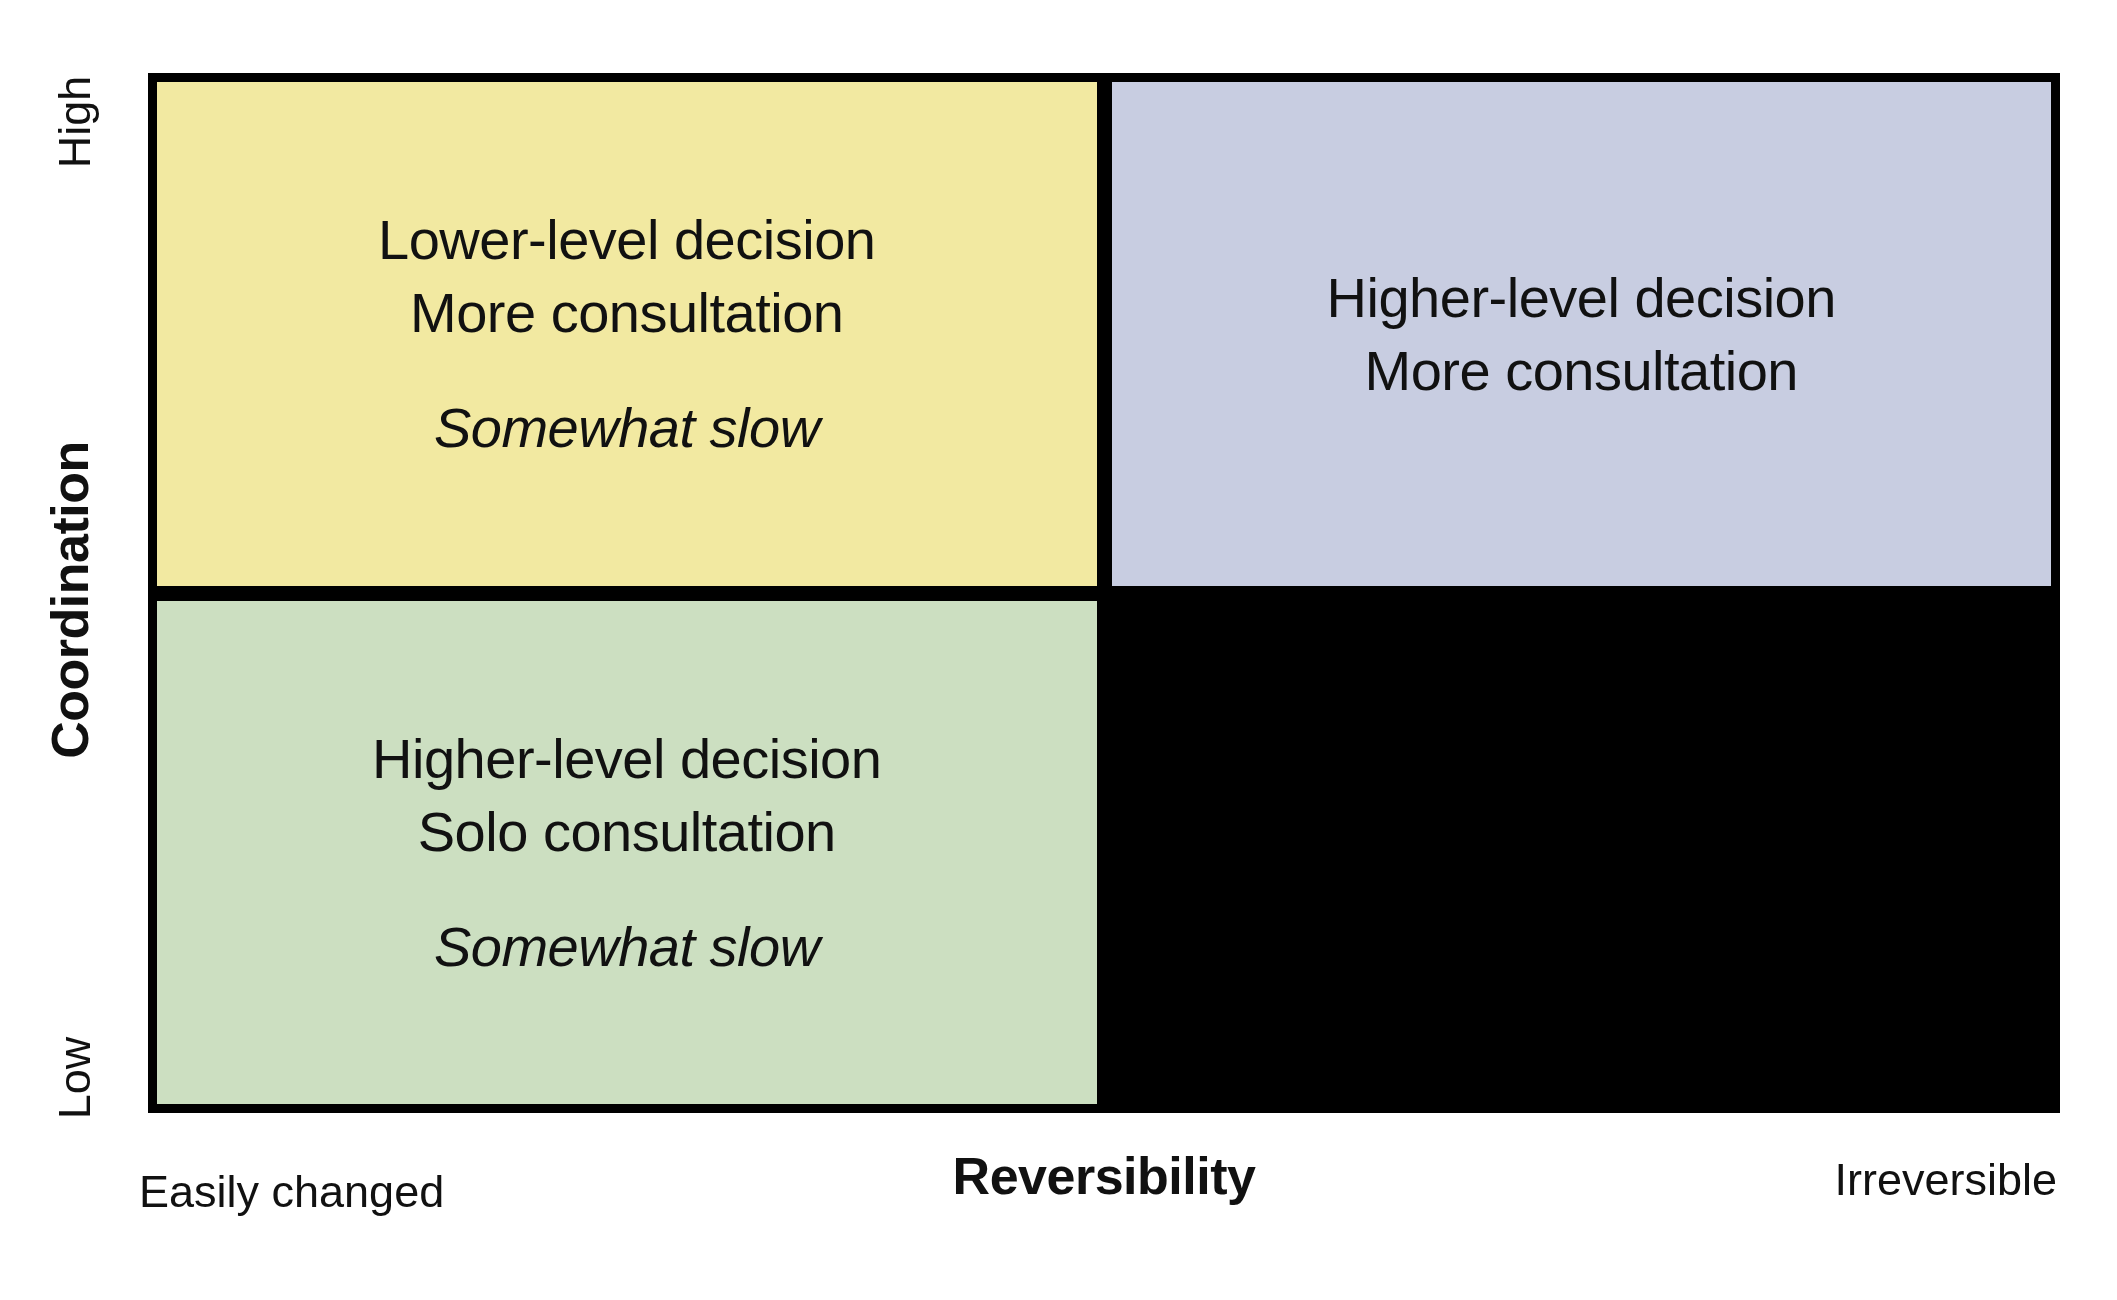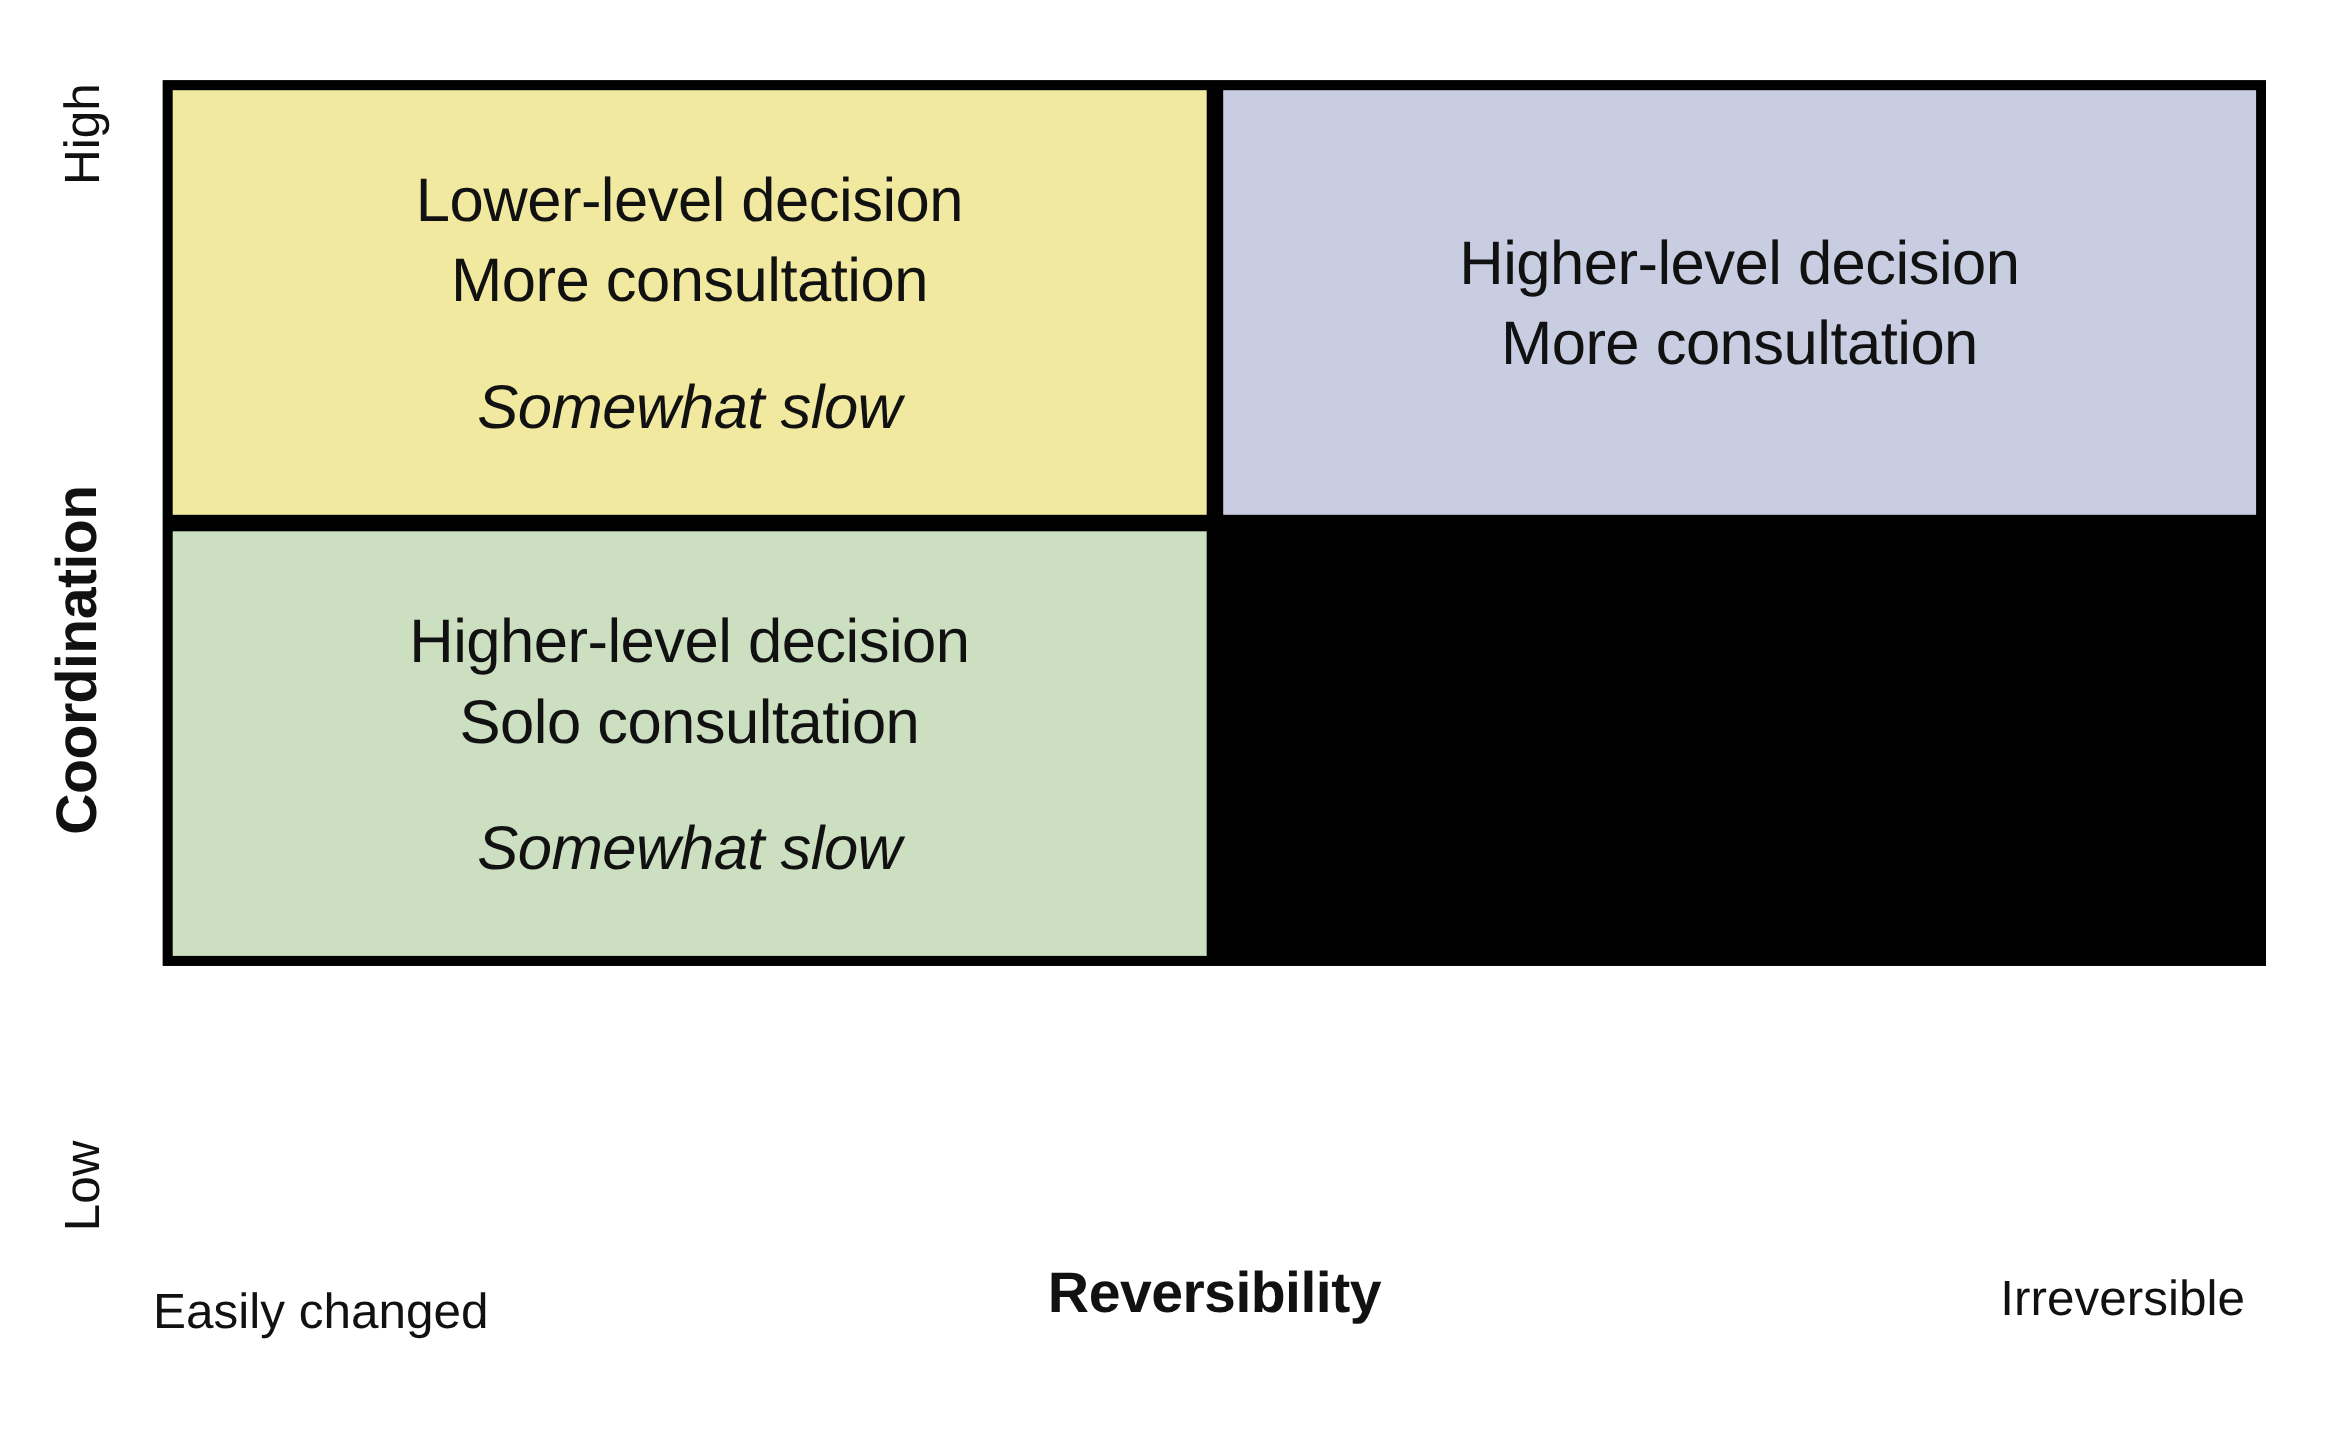--- a/index.html
+++ b/index.html
@@ -16,21 +16,21 @@
     color: #111111;
     overflow: hidden;
   }
 
   
   .plot {
     position: absolute;
     left: 148px;
     top: 73px;
     width: 1912px;
-    height: 805px;
+    height: 1040px;
     box-sizing: border-box;
     border: 9px solid #000000;
     background: #000000;
     display: grid;
     grid-template-columns: 1fr 1fr;
     grid-template-rows: 1fr 1fr;
     gap: 15px;
   }
   .quad {
     display: flex;
@@ -65,21 +65,21 @@
   }
   .ylab-tick { font-size: 45px; }
   .ylab-title { font-size: 52px; font-weight: bold; letter-spacing: -0.5px; }
   #ylab-high { left: -25px; top: 92px;  width: 200px; height: 60px; }
   #ylab-low  { left: -25px; top: 1048px; width: 200px; height: 60px; }
   #ylab-title { left: -105px; top: 570px; width: 350px; height: 60px; }
 
   
   .xlab { position: absolute; white-space: nowrap; }
   #xlab-left  { left: 139px; top: 1154px; font-size: 45px; margin-top: 12px; }
-  #xlab-right { right: 76px; top: 1154px; font-size: 45px; text-align: right; }
+  #xlab-right { right: 60px; top: 1154px; font-size: 45px; text-align: right; }
   #xlab-title {
     left: 148px; top: 1146px; width: 1912px;
     font-size: 52px; font-weight: bold; text-align: center;
     letter-spacing: -0.5px;
   }
 </style>
 </head>
 <body>
 
 <div class="page">

